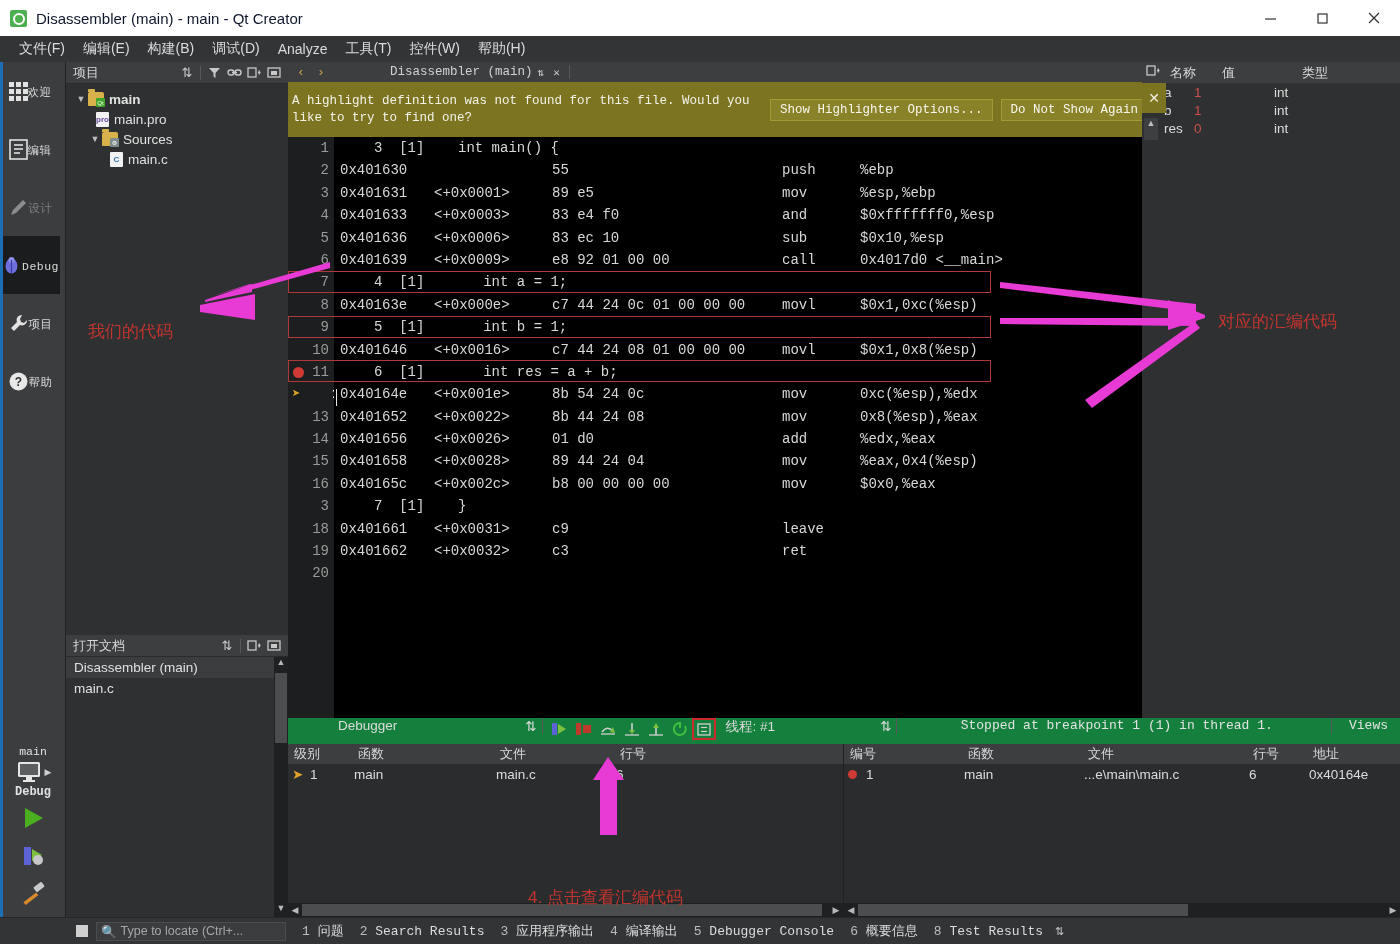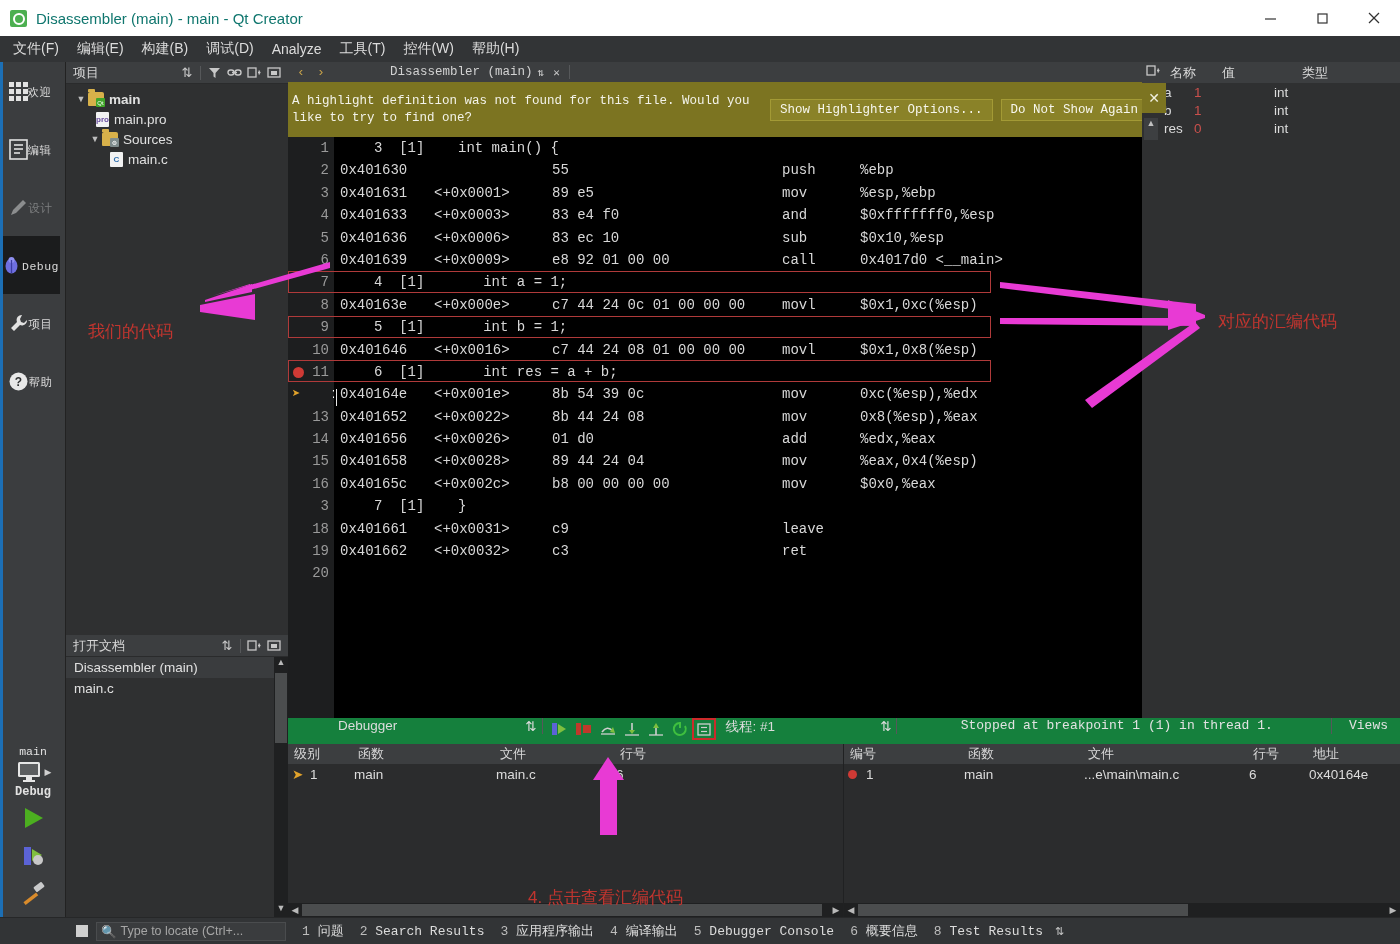--- a/index.html
+++ b/index.html
@@ -17,32 +17,32 @@
     background: #ffffff; display: flex; align-items: center;
   }
   .tb-icon {
     width: 17px; height: 17px; margin-left: 10px; margin-right: 9px;
     background: #4caf50; border-radius: 2px; position: relative; flex: none;
   }
   .tb-icon::after {
     content: ""; position: absolute; left: 3px; top: 3px; width: 8px; height: 8px;
     border: 2px solid #ffffff; border-radius: 50%;
   }
-  .tb-title { font-size: 15px; color: #0f766e; }
+  .tb-title { font-size: 15px; color: #0f172a; }
   .tb-buttons { margin-left: auto; display: flex; height: 36px; }
   .tb-btn {
     width: 52px; height: 36px; display: flex; align-items: center; justify-content: center;
     color: #333; font-size: 15px;
   }
   .tb-btn svg { display: block; }
 
   
   .menubar {
     position: absolute; left: 0; top: 36px; width: 1400px; height: 26px;
-    background: #323436; display: flex; align-items: center; padding-left: 4px;
+    background: #323436; display: flex; align-items: center; padding-left: 10px;
   }
   .menu-item {
     font-size: 14px; color: #dcdcdc; padding: 2px 9px; white-space: nowrap;
   }
 
   
   .modebar {
     position: absolute; left: 0; top: 62px; width: 66px; height: 882px;
     background: #3b3d3f; border-right: 1px solid #222;
   }
@@ -566,21 +566,21 @@
           <span class="c-bytes">c7 44 24 08 01 00 00 00</span>
           <span class="c-mn">movl</span>
           <span class="c-op">$0x1,0x8(%esp)</span>
         </div>
 
         <div class="cl src"><span class="c-src">6  [1]       int res = a + b;</span></div>
 
         <div class="cl">
           <span class="c-addr">0x40164e</span>
           <span class="c-off">&lt;+0x001e&gt;</span>
-          <span class="c-bytes">8b 54 39 0c</span>
+          <span class="c-bytes">8b 54 24 0c</span>
           <span class="c-mn">mov</span>
           <span class="c-op">0xc(%esp),%edx</span>
         </div>
         <div class="cl">
           <span class="c-addr">0x401652</span>
           <span class="c-off">&lt;+0x0022&gt;</span>
           <span class="c-bytes">8b 44 24 08</span>
           <span class="c-mn">mov</span>
           <span class="c-op">0x8(%esp),%eax</span>
         </div>

